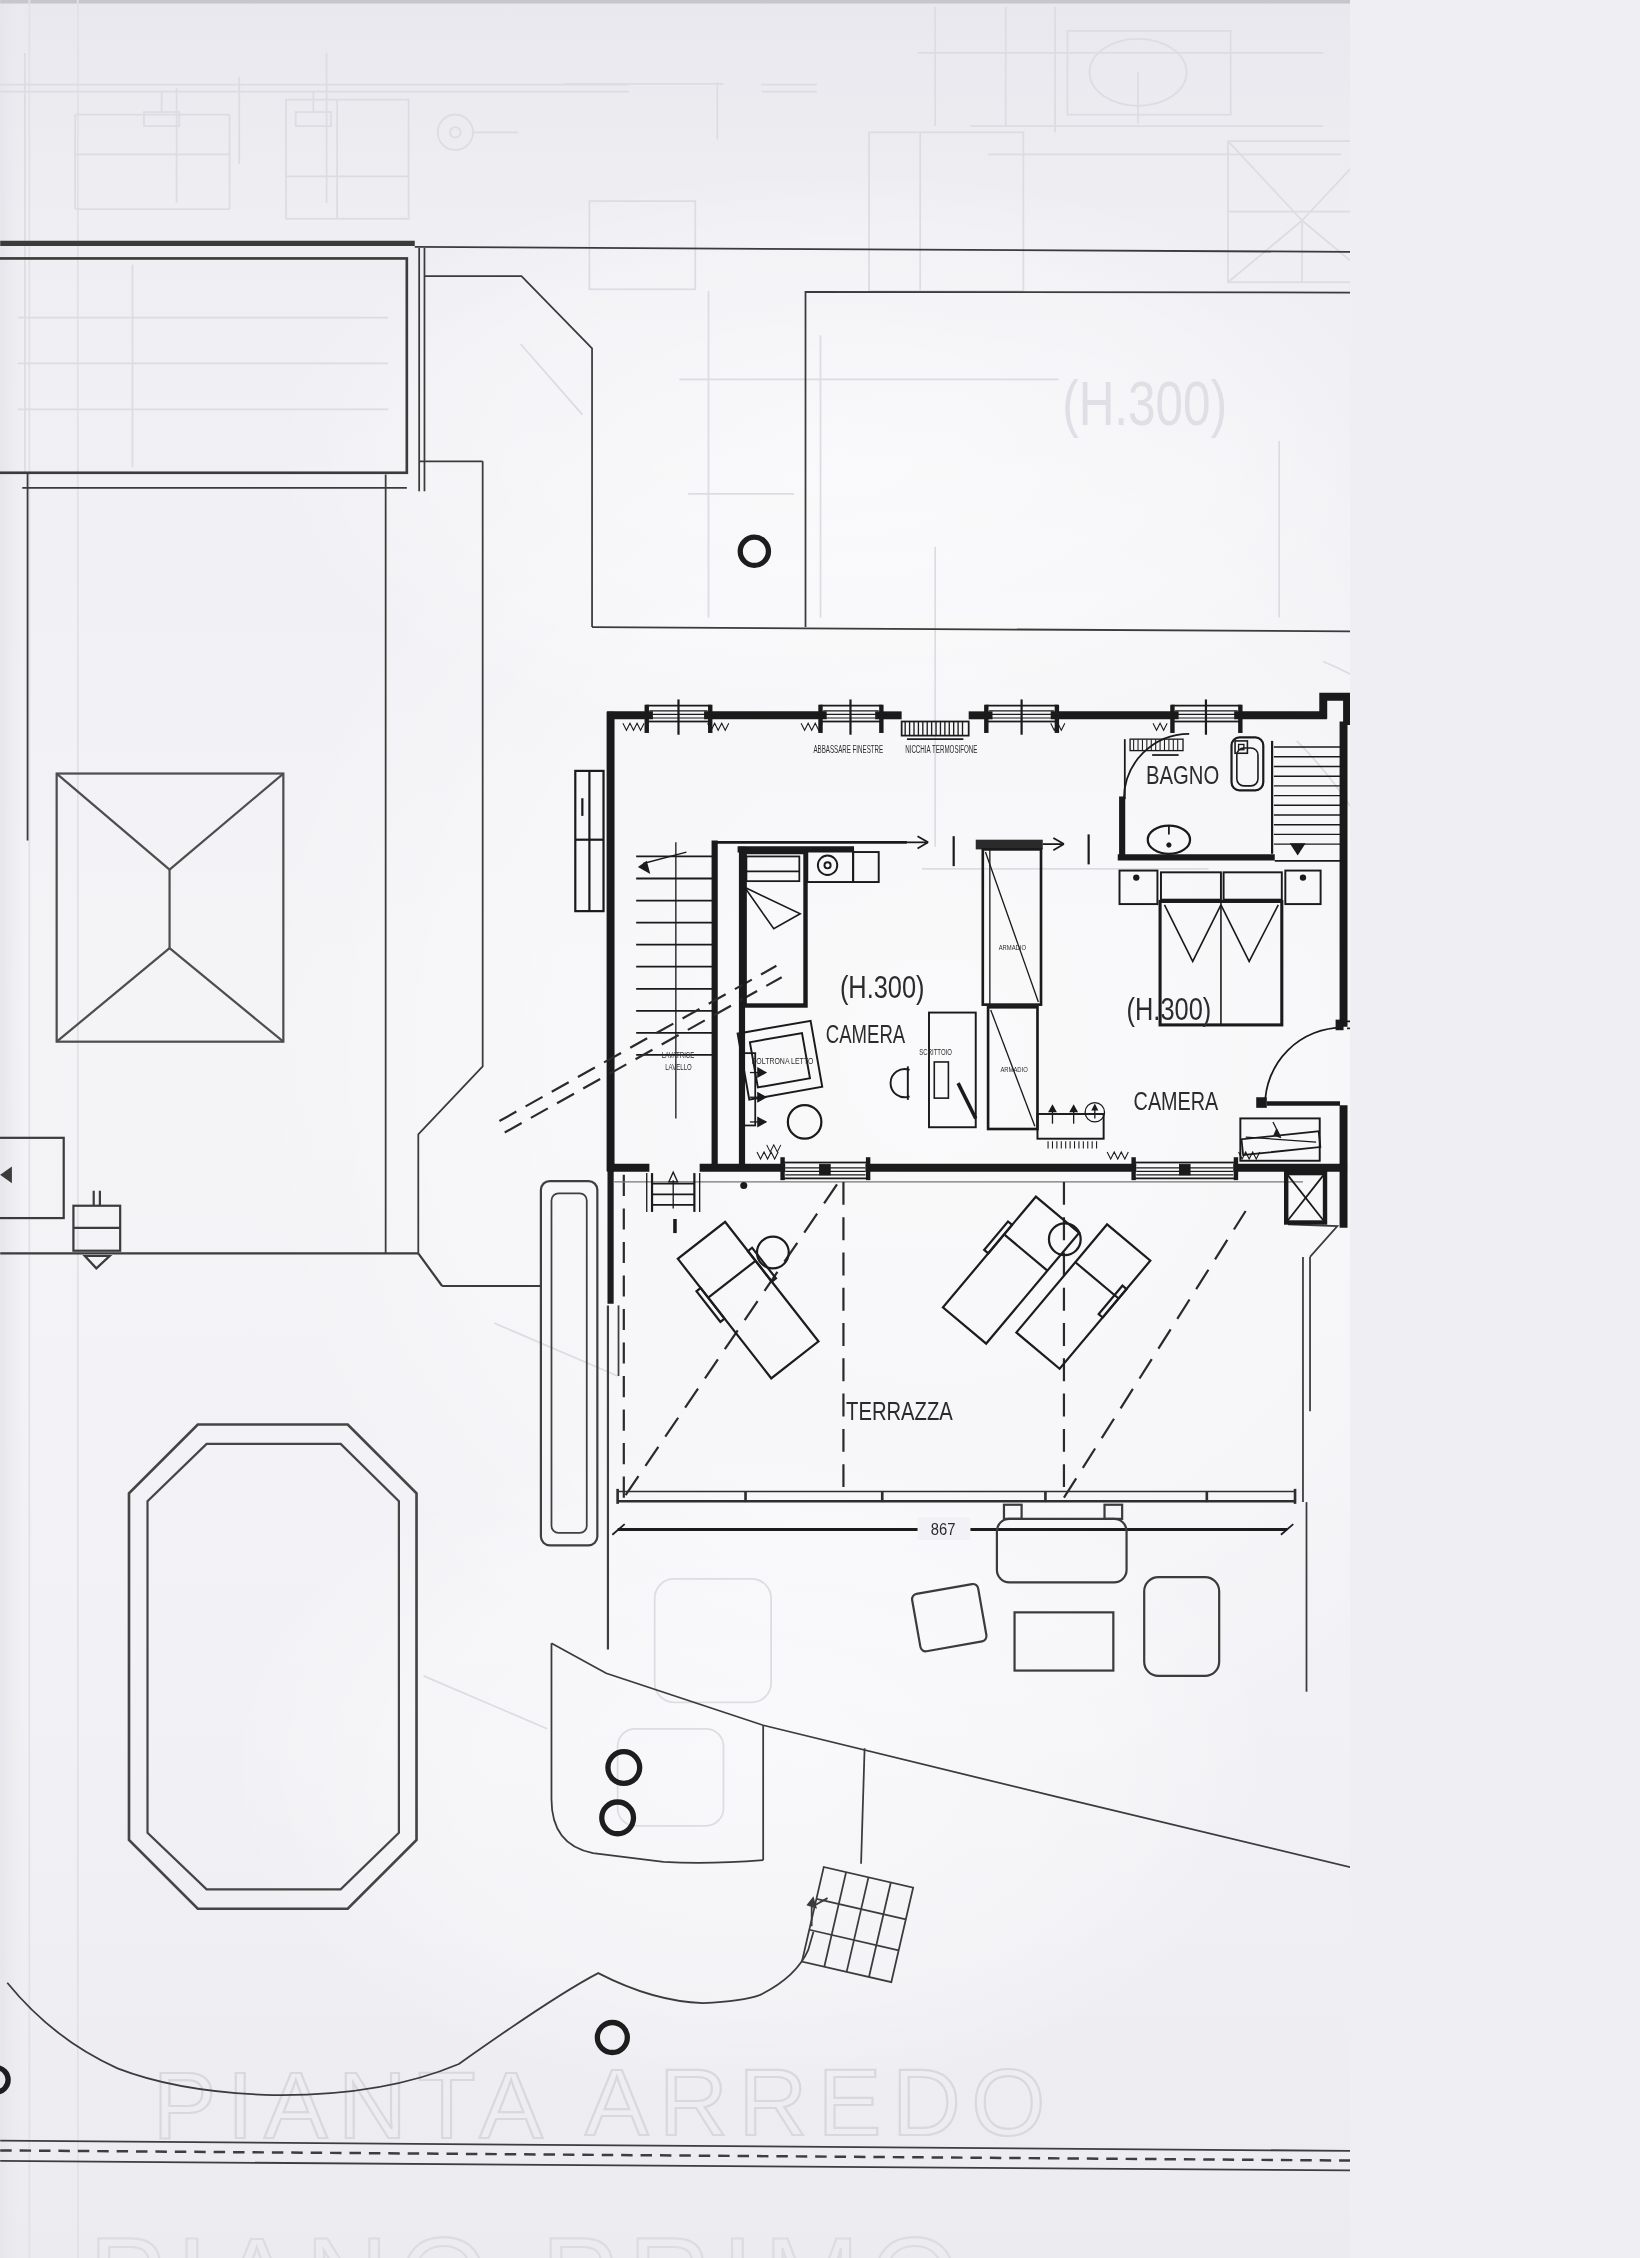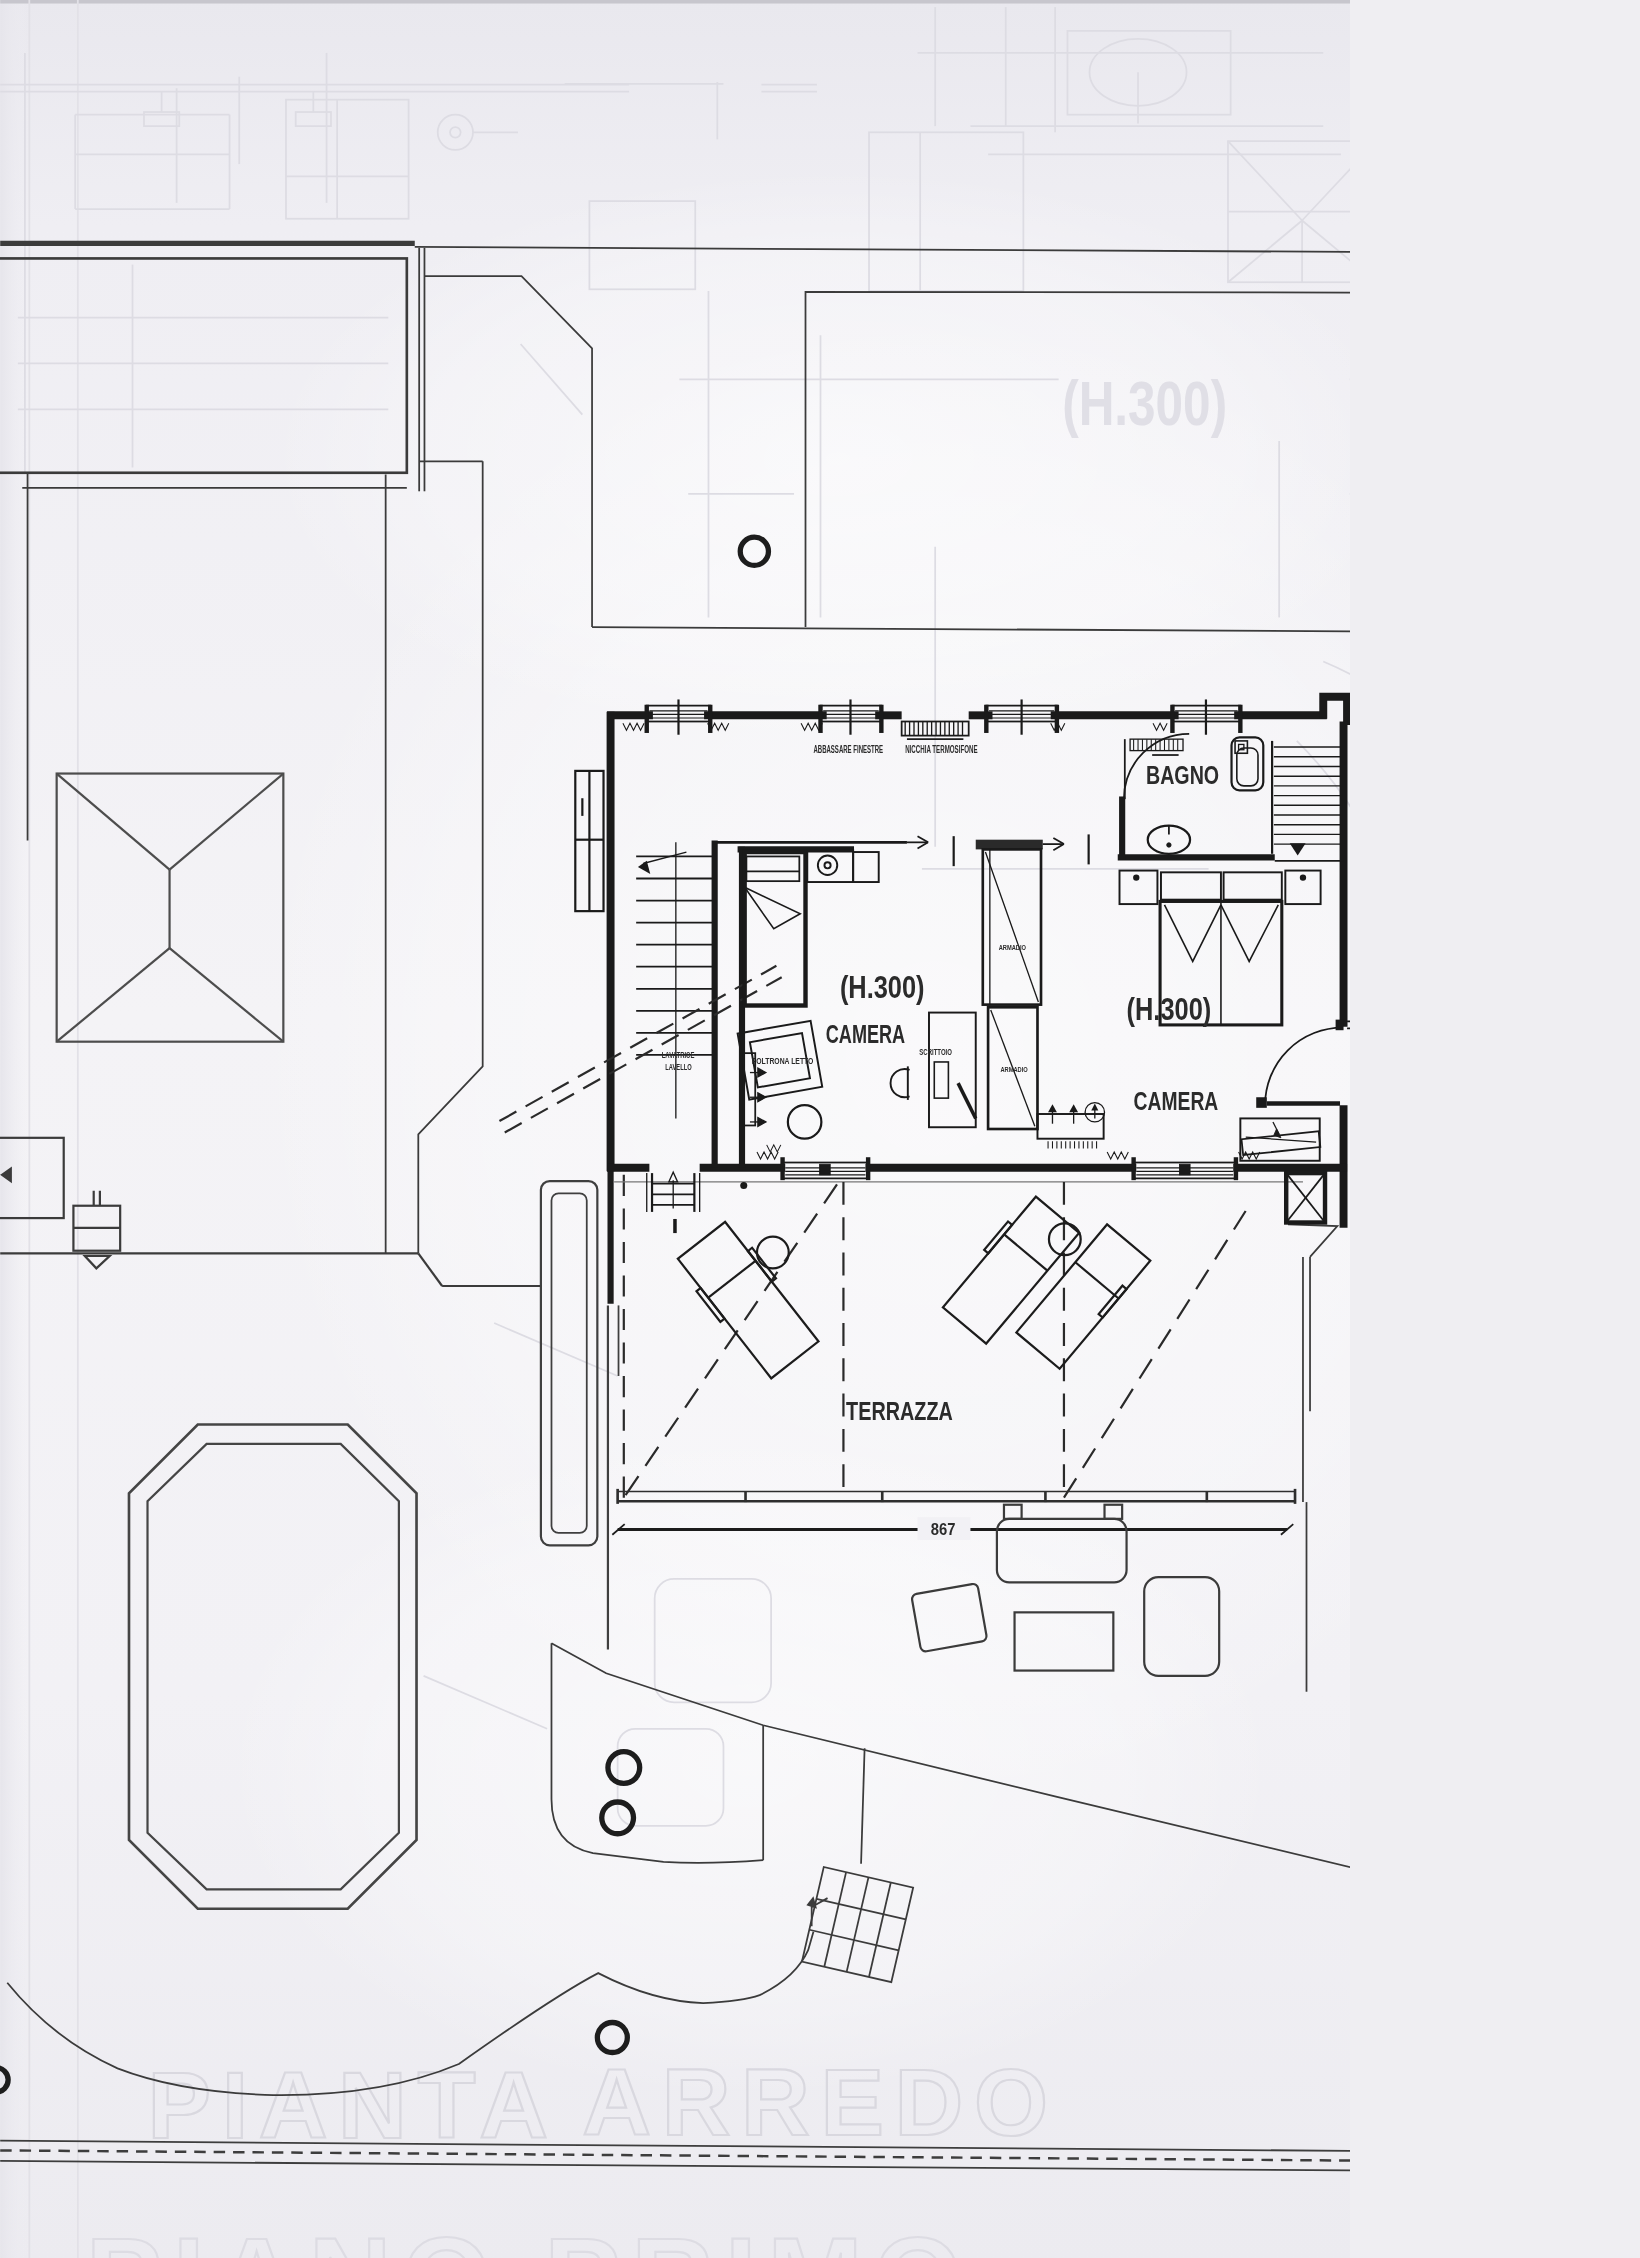--- a/index.html
+++ b/index.html
@@ -1,17 +1,17 @@
 <!DOCTYPE html>
 <html style="font-size:14px"><head>
 <meta charset="utf-8">
 <style>
 html,body{margin:0;padding:0;background:#efeef2;}
 #page{position:relative;width:1350px;height:2258px;overflow:hidden;
-font-family:"Liberation Sans", sans-serif;font-weight:bold;}
+font-family:"Liberation Sans", sans-serif;}
 svg{position:absolute;top:0;left:0;}
 text{font-family:"Liberation Sans", sans-serif;fill:#2b2b2b;}
 </style>
 </head>
 <body>
 <div id="page">
 <svg width="1641" height="2258" viewBox="0 0 1860 2560">
 <defs>
 <linearGradient id="paper" x1="0" y1="0" x2="0" y2="1">
 <stop offset="0" stop-color="#e9e8ee"></stop>

